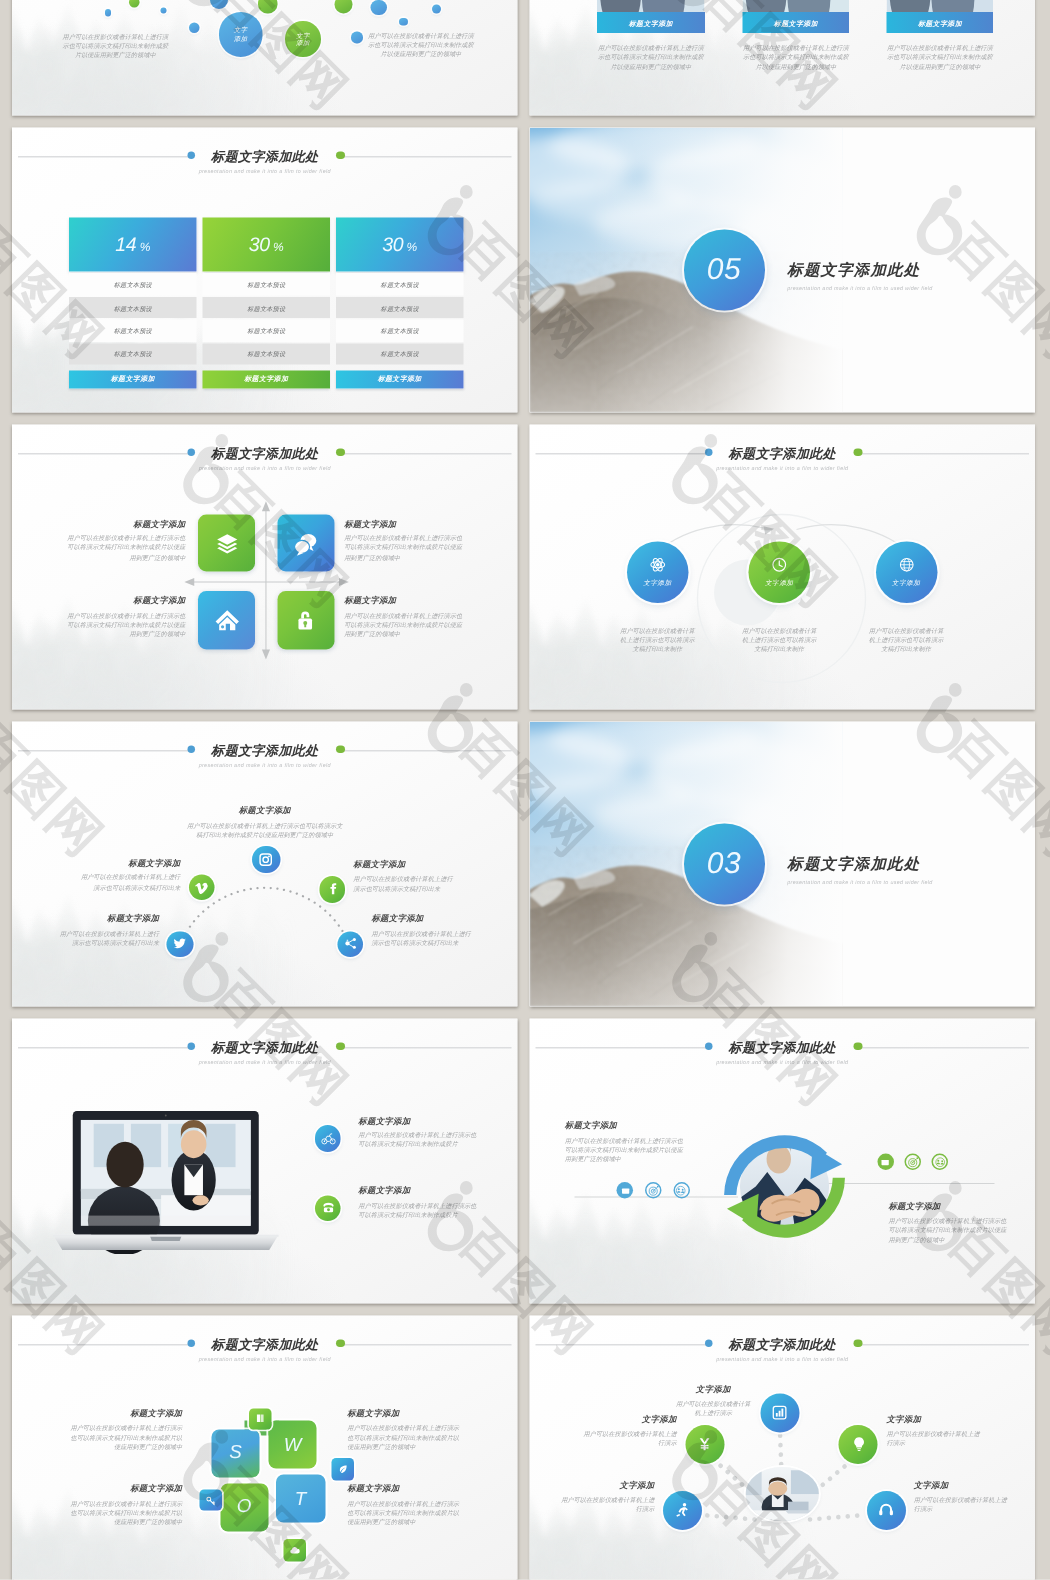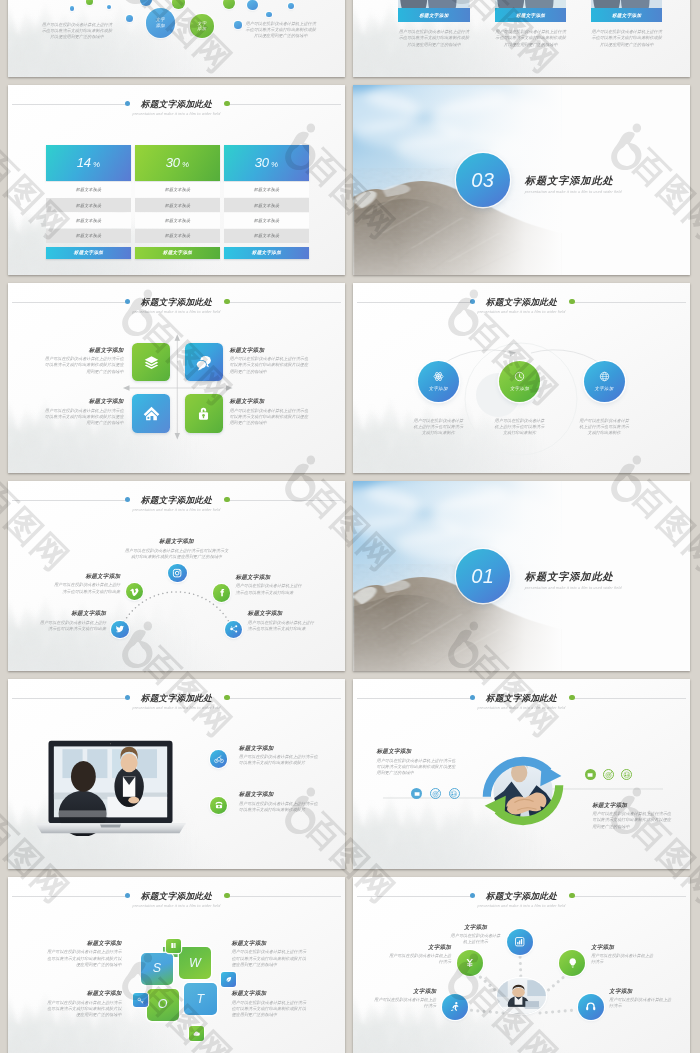--- a/index.html
+++ b/index.html
@@ -421,21 +421,21 @@
                 <g stroke="#cfcabf" stroke-width=".4" opacity=".45" fill="none">
                   <path d="M6 68 L22 58 M14 78 L36 64 M28 86 L52 70 M46 93 L70 78"></path>
                 </g>
                 <rect x="0" y="44" width="100" height="56" filter="url(#nz0)" opacity=".12"></rect>
               </g>
               <rect width="100" height="100" fill="url(#fadeB0)"></rect>
               <rect width="100" height="100" fill="url(#fadeR0)"></rect>
             </svg>
           </div>
           <div class="circ" style="left:38.5%;top:50.1%;width:53.8px;height:53.8px;margin-left:-26.9px;margin-top:-26.9px;background:linear-gradient(145deg,#35bcd9 0%,#3f9ddb 50%,#5173d2 100%);box-shadow:0 0 0 1.4px rgba(255,255,255,.75),0 2px 6px rgba(60,100,140,.22)">
-            <span style="font-size:20px;color:#eff9ff;font-weight:300;letter-spacing:.4px;line-height:21px">03</span>
+            <span style="font-size:20px;color:#eff9ff;font-weight:300;letter-spacing:.4px;line-height:21px">05</span>
           </div>
           <div style="position:absolute;left:51%;top:47.5%">
             <div style="font-size:10.2px;font-weight:bold;color:#393939;letter-spacing:.9px;line-height:11px;white-space:nowrap">标题文字添加此处</div>
             <div style="font-size:3.6px;color:#bcbec0;letter-spacing:.2px;line-height:6px;margin-top:2.5px;white-space:nowrap">presentation and make it into a film to used wider field</div>
           </div>
         </div>
       </div>
       <div class="row">
         <div class="slide">
           <div class="slide-bg"></div>
@@ -831,21 +831,21 @@
                 <g stroke="#cfcabf" stroke-width=".4" opacity=".45" fill="none">
                   <path d="M6 68 L22 58 M14 78 L36 64 M28 86 L52 70 M46 93 L70 78"></path>
                 </g>
                 <rect x="0" y="44" width="100" height="56" filter="url(#nz1)" opacity=".12"></rect>
               </g>
               <rect width="100" height="100" fill="url(#fadeB1)"></rect>
               <rect width="100" height="100" fill="url(#fadeR1)"></rect>
             </svg>
           </div>
           <div class="circ" style="left:38.5%;top:50.1%;width:53.8px;height:53.8px;margin-left:-26.9px;margin-top:-26.9px;background:linear-gradient(145deg,#35bcd9 0%,#3f9ddb 50%,#5173d2 100%);box-shadow:0 0 0 1.4px rgba(255,255,255,.75),0 2px 6px rgba(60,100,140,.22)">
-            <span style="font-size:20px;color:#eff9ff;font-weight:300;letter-spacing:.4px;line-height:21px">01</span>
+            <span style="font-size:20px;color:#eff9ff;font-weight:300;letter-spacing:.4px;line-height:21px">03</span>
           </div>
           <div style="position:absolute;left:51%;top:47.5%">
             <div style="font-size:10.2px;font-weight:bold;color:#393939;letter-spacing:.9px;line-height:11px;white-space:nowrap">标题文字添加此处</div>
             <div style="font-size:3.6px;color:#bcbec0;letter-spacing:.2px;line-height:6px;margin-top:2.5px;white-space:nowrap">presentation and make it into a film to used wider field</div>
           </div>
         </div>
       </div>
       <div class="row">
         <div class="slide">
           <div class="slide-bg"></div>

